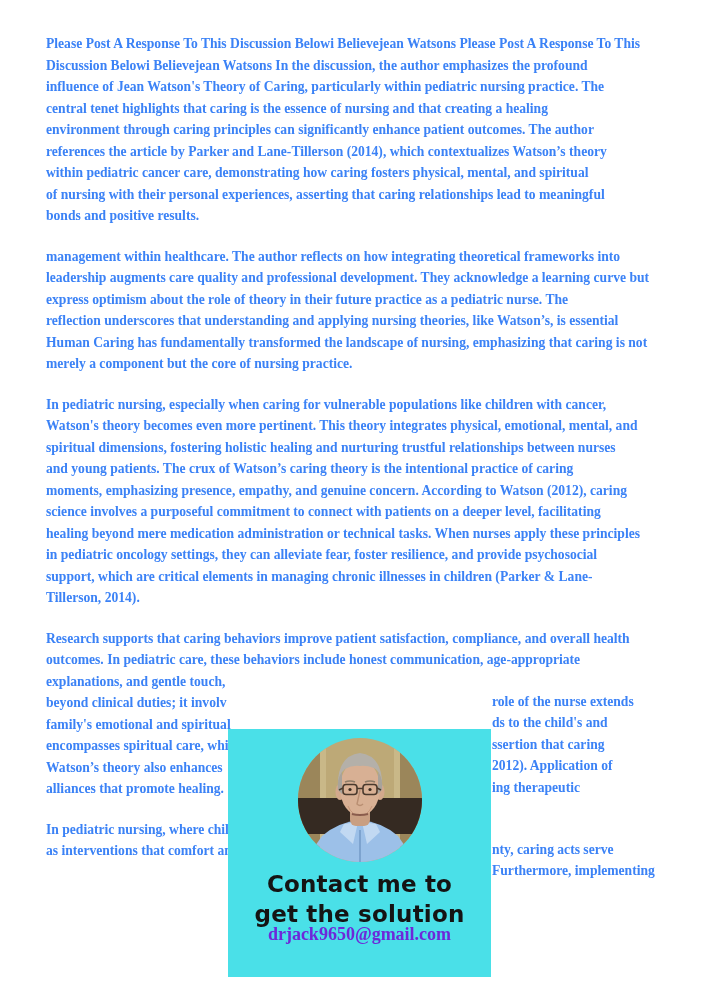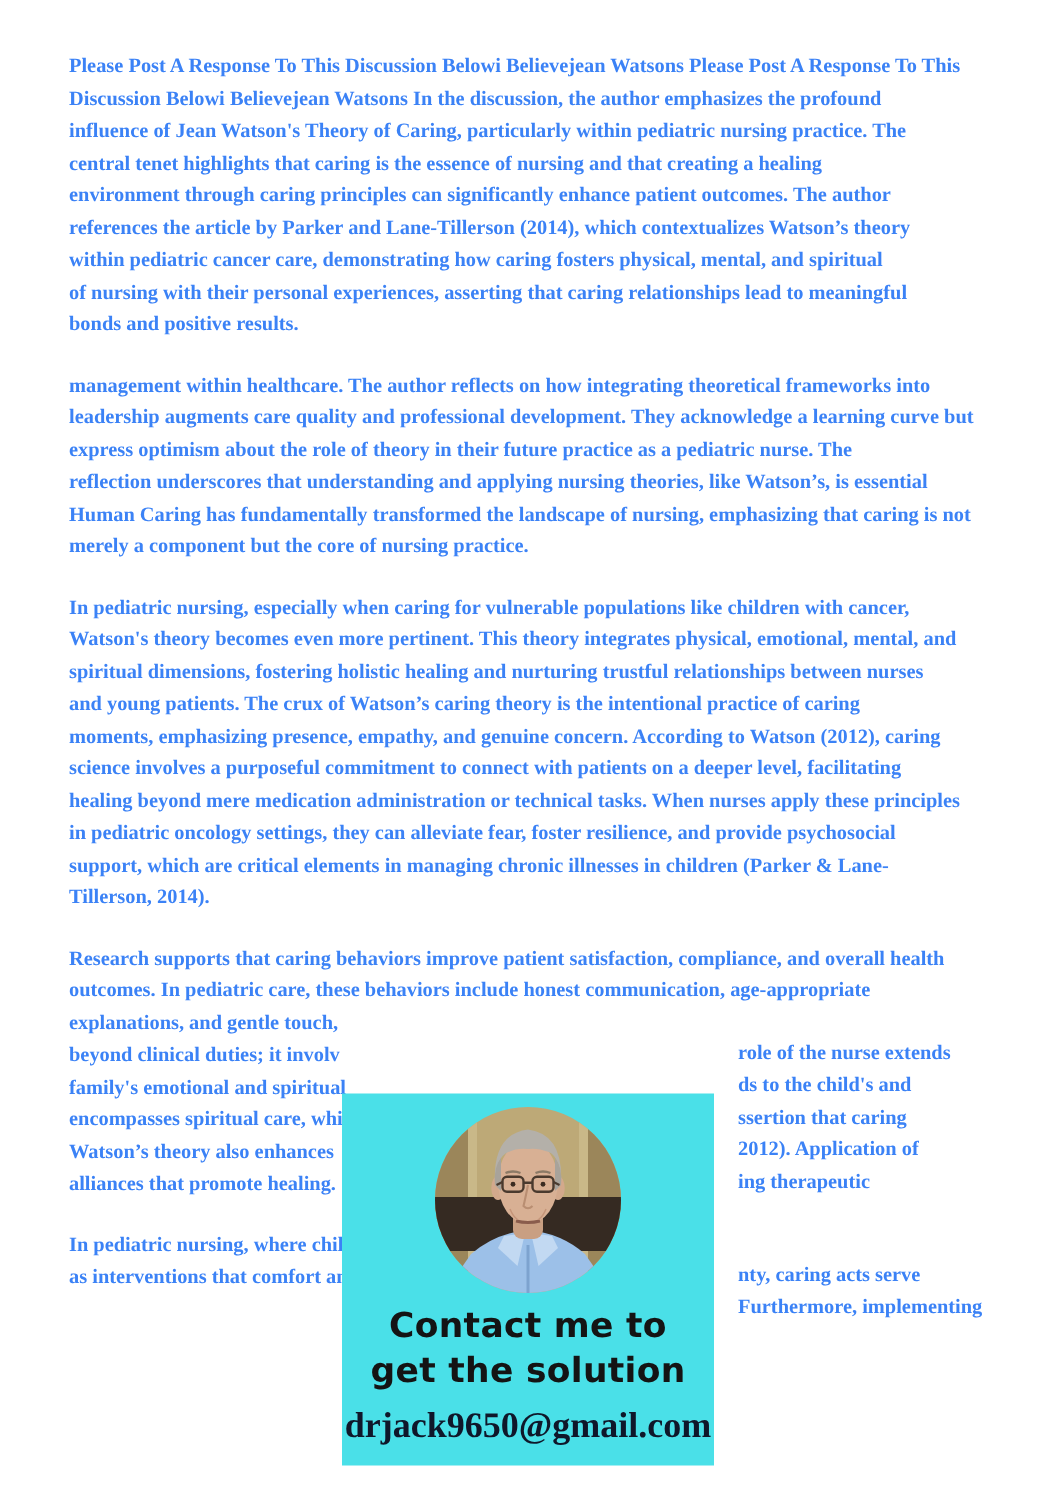--- a/index.html
+++ b/index.html
@@ -23,23 +23,23 @@
   .photo{
     position:absolute;left:50%;top:9px;transform:translateX(-50%);
     width:124px;height:124px;
   }
   .headline{
     position:absolute;top:140px;left:0;width:100%;text-align:center;
     font-family:"DejaVu Sans", sans-serif;font-weight:700;
     font-size:23px;line-height:30px;color:#141414;letter-spacing:0.2px;
   }
   .email{
-    position:absolute;top:209px;left:0;width:100%;text-align:center;
+    position:absolute;top:195px;left:0;width:100%;text-align:center;
     font-family:"Liberation Serif", serif;font-weight:700;
-    font-size:24px;color:#0f172a;
+    font-size:18px;color:#6d28d9;
   }
 </style>
 </head>
 <body style="background: rgb(255, 255, 255);">
 
 <div class="doc" id="doc" style="color: #3b82f6; font-weight: bold;">
     <div class="para">
       <div class="line">Please Post A Response To This Discussion Belowi Believejean Watsons Please Post A Response To This</div>
       <div class="line">Discussion Belowi Believejean Watsons In the discussion, the author emphasizes the profound</div>
       <div class="line">influence of Jean Watson's Theory of Caring, particularly within pediatric nursing practice. The</div>
@@ -79,21 +79,21 @@
       <div class="line"><span>encompasses spiritual care, whi</span><span class="rfrag">2012). Application of</span></div>
       <div class="line"><span>Watson’s theory also enhances </span><span class="rfrag">ing therapeutic</span></div>
       <div class="line">alliances that promote healing.</div>
     </div>
     <div class="para">
       <div class="line"><span>In pediatric nursing, where child</span><span class="rfrag">nty, caring acts serve</span></div>
       <div class="line"><span>as interventions that comfort an</span><span class="rfrag">Furthermore, implementing</span></div>
     </div>
   </div>
 
-<div class="card" style="background: rgb(74, 224, 232);">
+<div class="card" style="background: rgb(74, 224, 232); padding-left: 15px;">
   <div class="photo">
     <svg width="124" height="124" viewBox="0 0 124 124" xmlns="http://www.w3.org/2000/svg">
       <defs>
         <clipPath id="ovalClip">
             <ellipse cx="62" cy="62" rx="62" ry="62"></ellipse>
           </clipPath>
       </defs>
       <g clip-path="url(#ovalClip)">
 
         <rect x="0" y="0" width="124" height="124" fill="#bda977"></rect>

